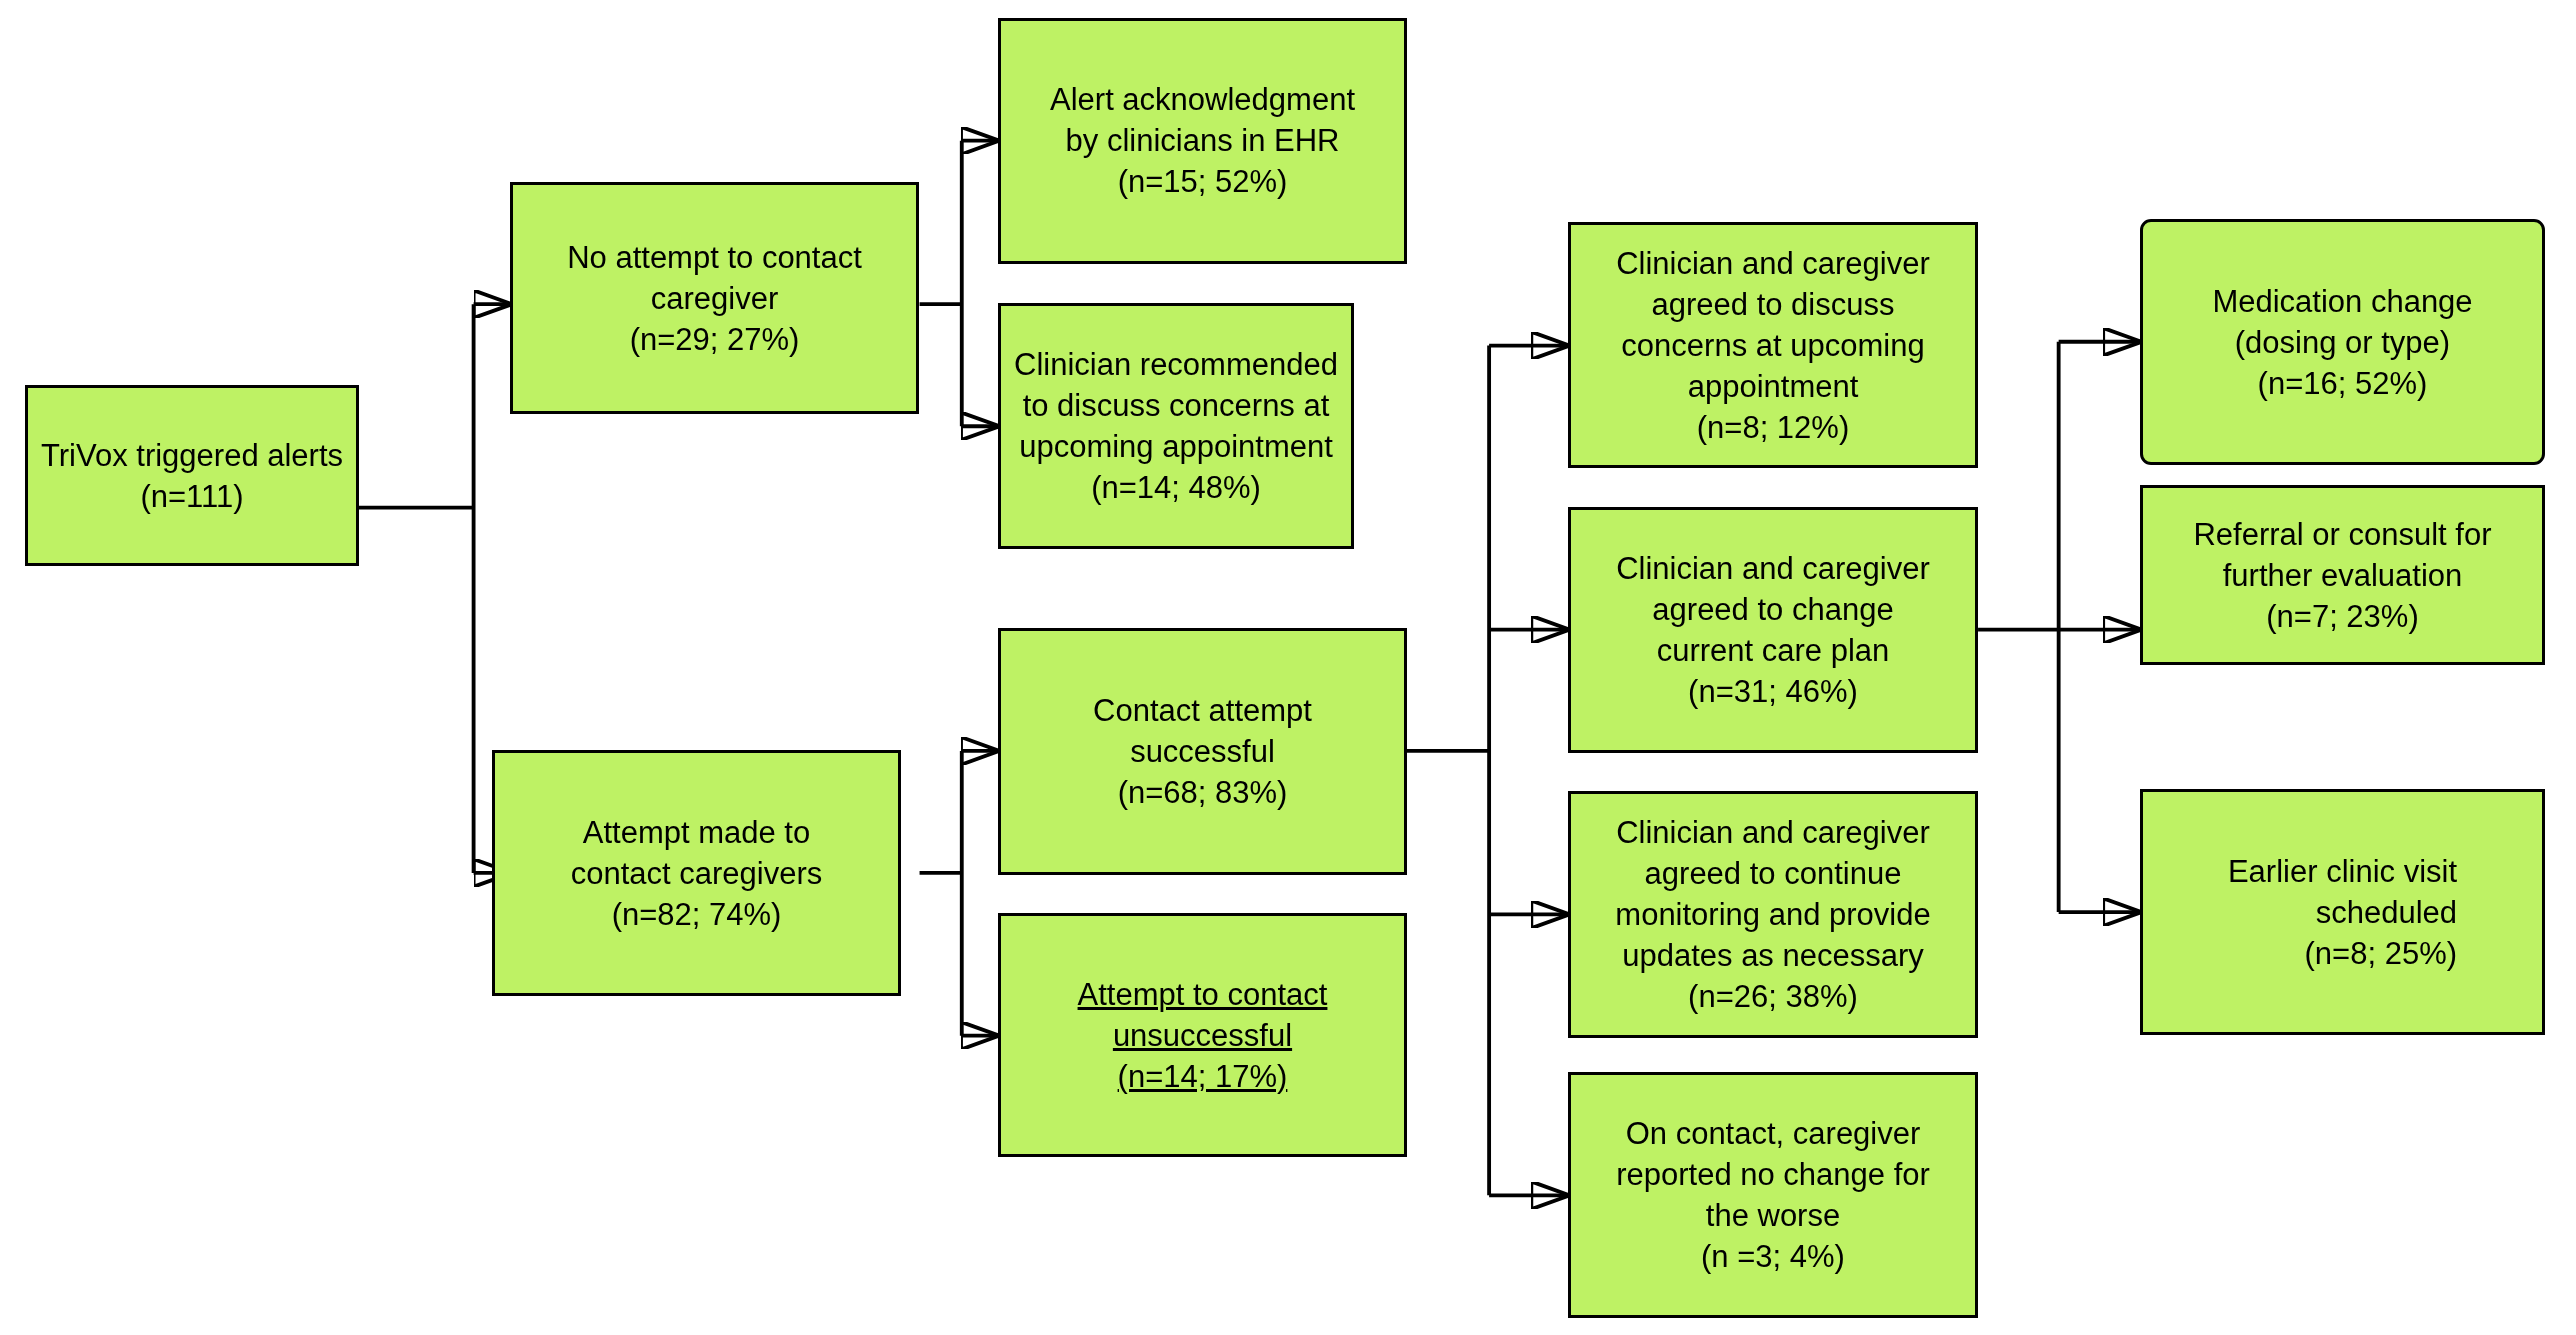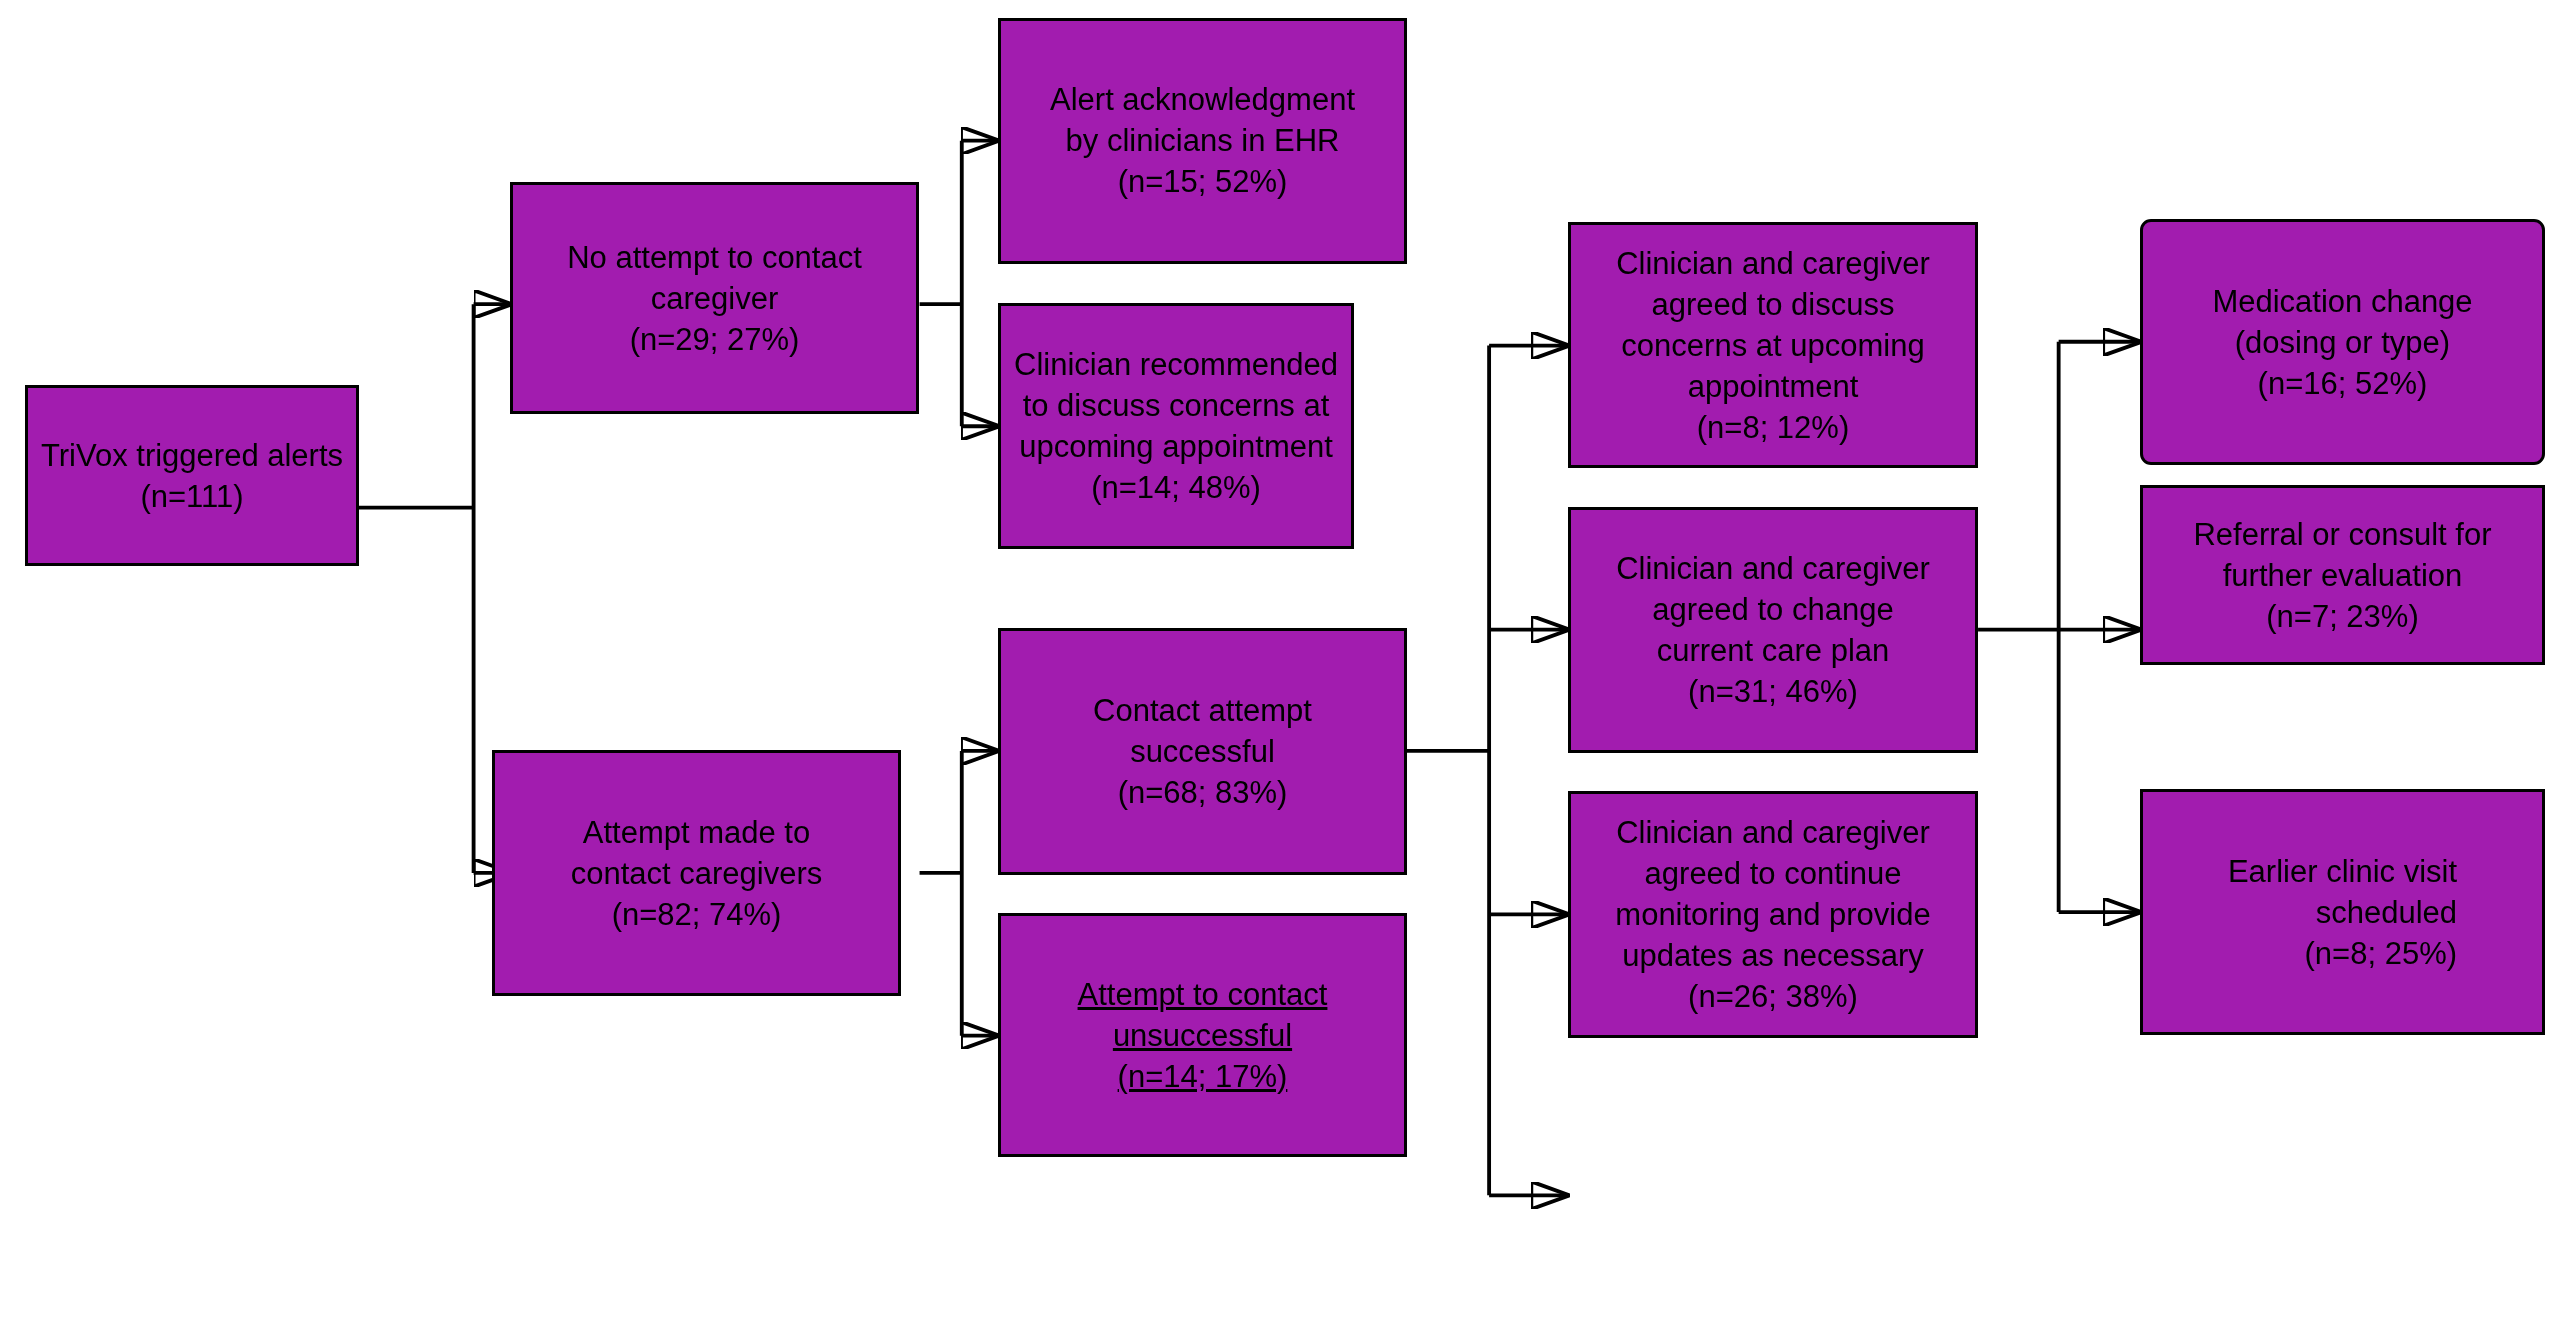--- a/index.html
+++ b/index.html
@@ -21,21 +21,21 @@
   }
   #connectors path {
     stroke: #000000;
     stroke-width: 5;
     fill: none;
   }
   .node {
     position: absolute;
     box-sizing: border-box;
     border: 3.8px solid #000000;
-    background: #a21caf;
+    background: #bef264;
     color: #000000;
     display: flex;
     align-items: center;
     justify-content: center;
     text-align: center;
     white-space: pre-line;
     font-size: 31px;
     line-height: 41px;
     padding: 3.1px;
   }
@@ -118,20 +118,24 @@
 agreed to change
 current care plan
 (n=31; 46%)</div>
 
   <div class="node" style="left:1568px; top:791px; width:410px; height:247px;">Clinician and caregiver
 agreed to continue
 monitoring and provide
 updates as necessary
 (n=26; 38%)</div>
 
+  <div class="node" style="left:1568px; top:1072px; width:410px; height:246px;">On contact, caregiver
+reported no change for
+the worse
+(n =3; 4%)</div>
 
   <div class="node" style="left:2140px; top:219px; width:405px; height:246px;border-radius:11px;">Medication change
 (dosing or type)
 (n=16; 52%)</div>
 
   <div class="node" style="left:2140px; top:485px; width:405px; height:180px;">Referral or consult for
 further evaluation
 (n=7; 23%)</div>
 
   <div class="node" style="left:2140px; top:789px; width:405px; height:246px;text-align:right;">Earlier clinic visit

